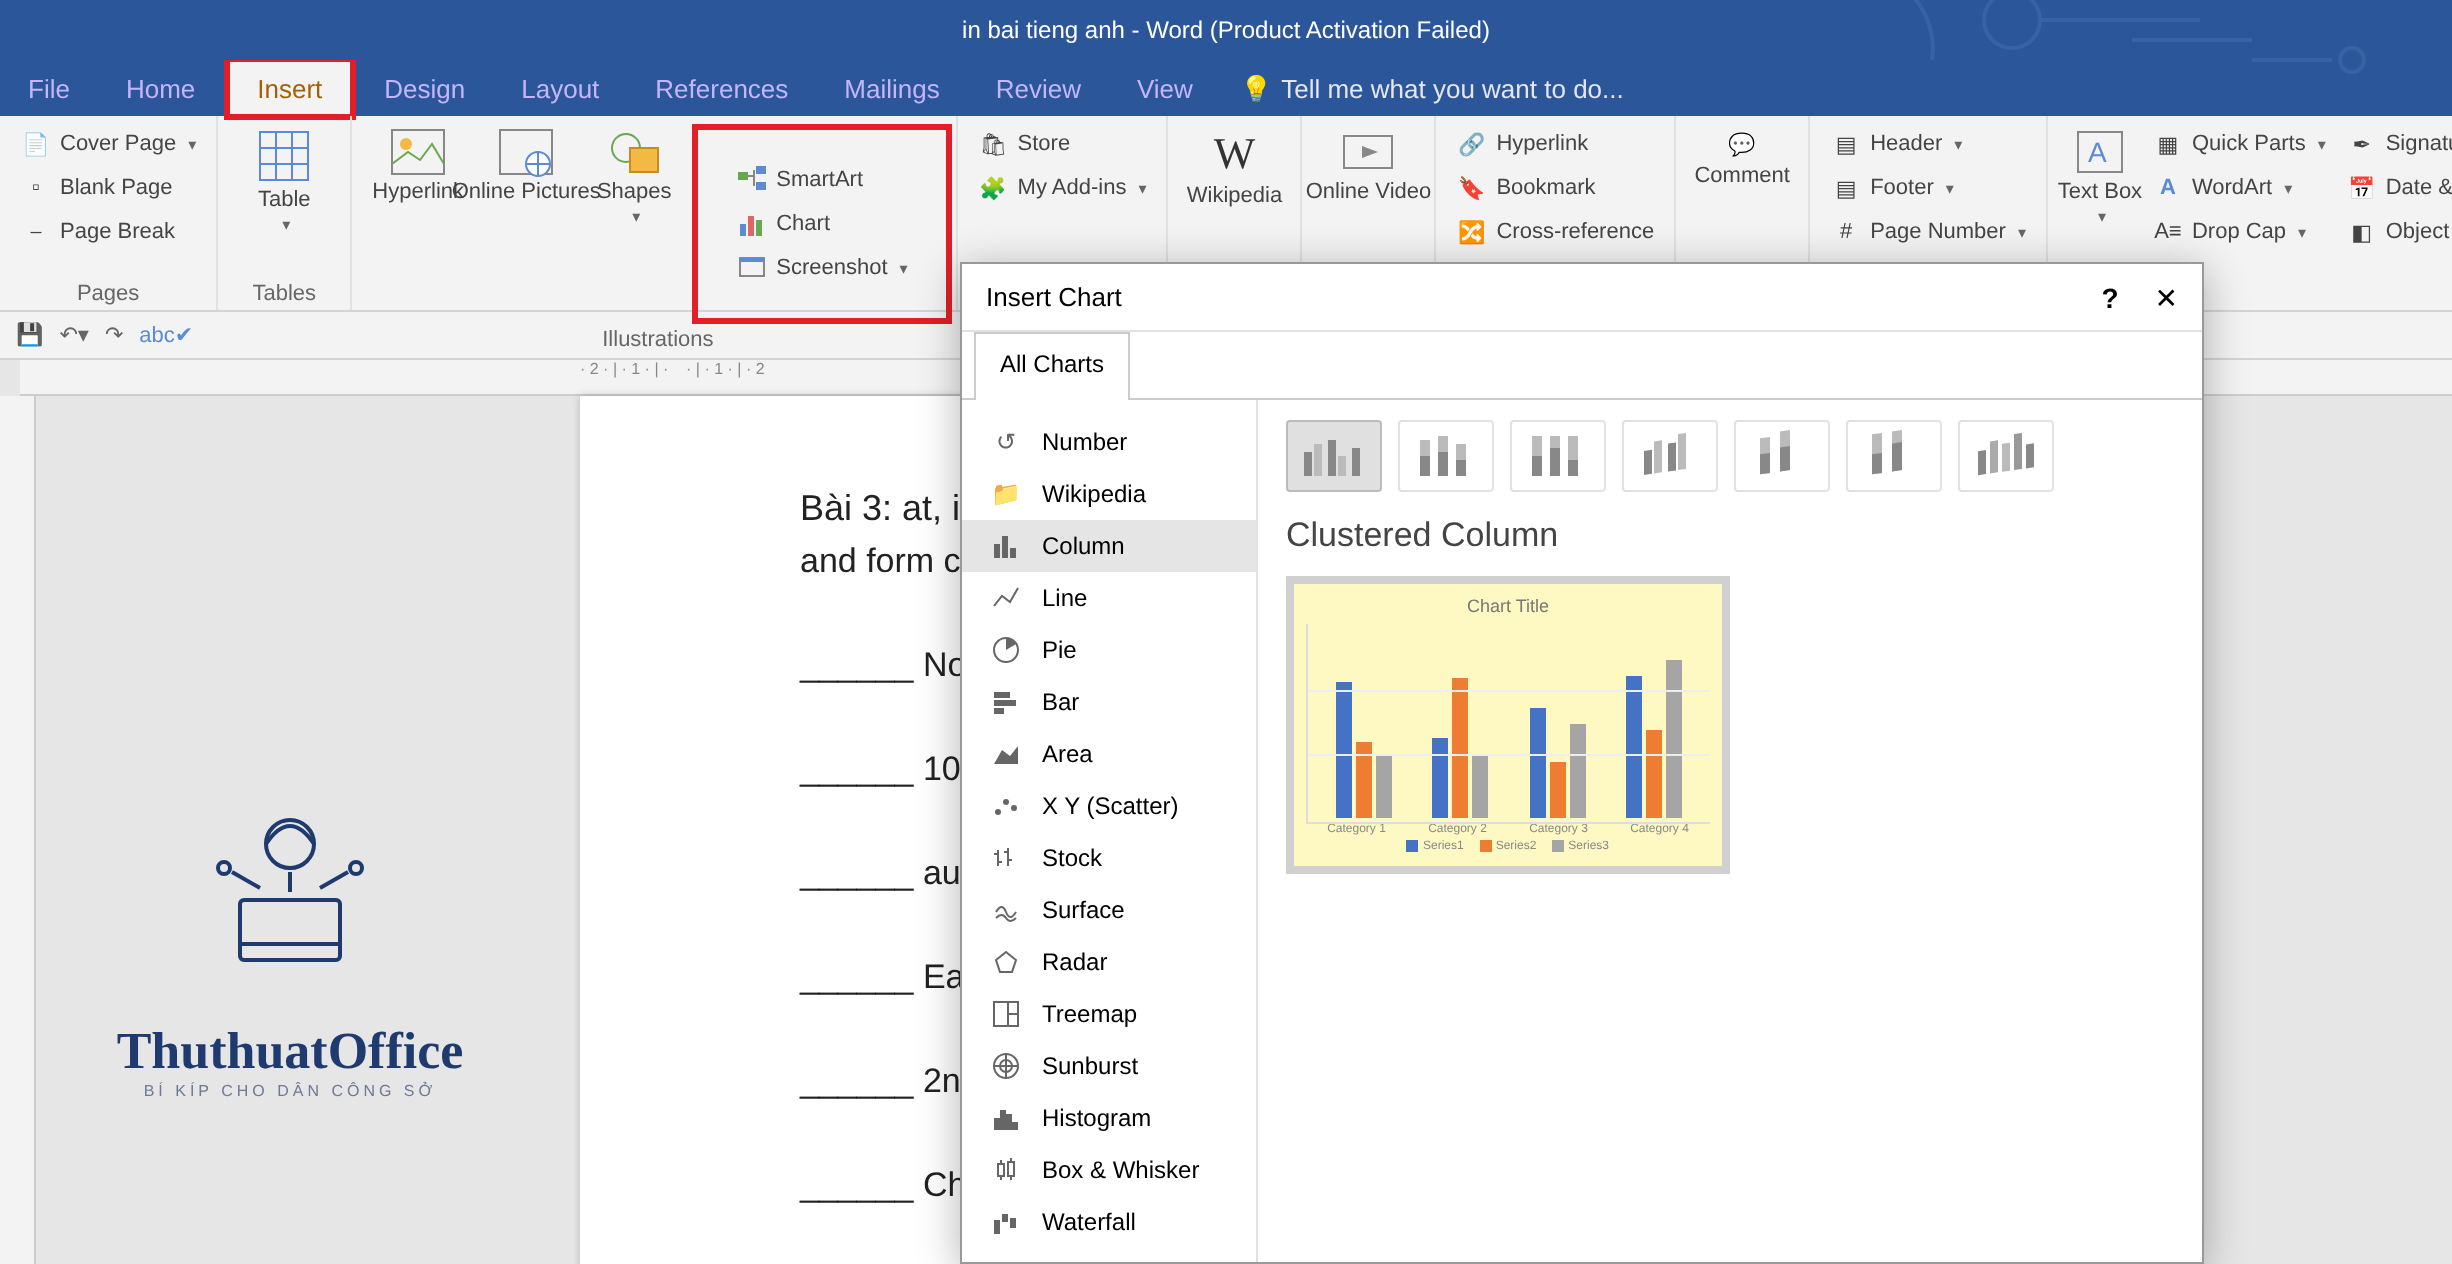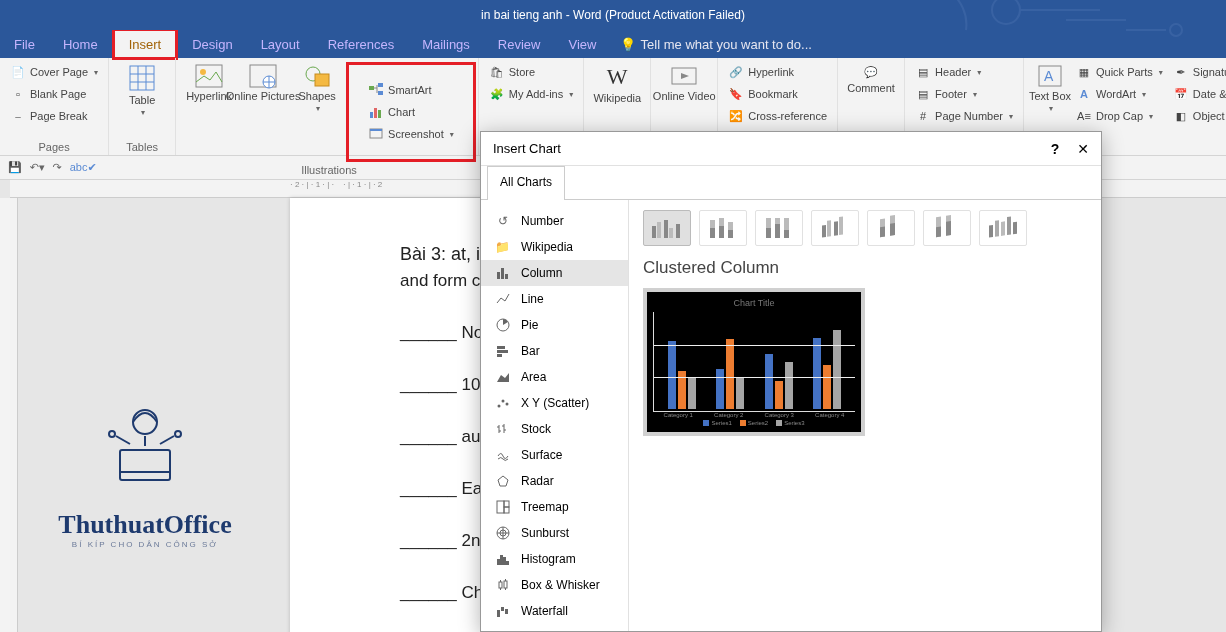--- a/index.html
+++ b/index.html
@@ -41,21 +41,21 @@
 .dlg-side{width:148px;border-right:1px solid #e1e1e1;padding:8px 0;overflow-y:auto;}
 .ctype{display:flex;align-items:center;gap:10px;padding:5px 14px;font-size:12px;cursor:pointer;}
 .ctype.sel{background:#e5e5e5;}
 .ctype .ci{width:16px;height:16px;display:inline-flex;align-items:center;justify-content:center;color:#666;}
 .dlg-main{flex:1;padding:10px 14px;}
 .subtype-row{display:flex;gap:8px;margin-bottom:12px;}
 .sub-th{width:48px;height:36px;border:1px solid #e1e1e1;border-radius:2px;display:flex;align-items:center;justify-content:center;cursor:pointer;}
 .sub-th.sel{background:#e0e0e0;border-color:#bbb;}
 .sub-th svg{width:34px;height:24px;}
 .sec-title{font-size:17px;color:#444;margin:4px 0 10px;}
-.preview{width:222px;border:4px solid #d0d0d0;padding:6px;background:#000000;}
+.preview{width:222px;border:4px solid #d0d0d0;padding:6px;background:#fef9c3;}
 .pv-title{text-align:center;font-size:9px;color:#777;margin-bottom:4px;}
 .pv-chart{height:100px;display:flex;align-items:flex-end;justify-content:space-around;border-left:1px solid #ddd;border-bottom:1px solid #ddd;padding:0 4px 2px;position:relative;}
 .pv-chart::before,.pv-chart::after{content:"";position:absolute;left:0;right:0;border-top:1px solid #eee;}
 .pv-chart::before{top:33%;} .pv-chart::after{top:66%;}
 .bars{display:flex;gap:2px;align-items:flex-end;}
 .bar{width:8px;}
 .cat-lbl{font-size:6px;color:#888;text-align:center;}
 .legend{display:flex;justify-content:center;gap:8px;font-size:6px;color:#888;margin-top:2px;}
 .leg-sw{width:6px;height:6px;display:inline-block;margin-right:2px;vertical-align:middle;}
 svg{overflow:visible;}

